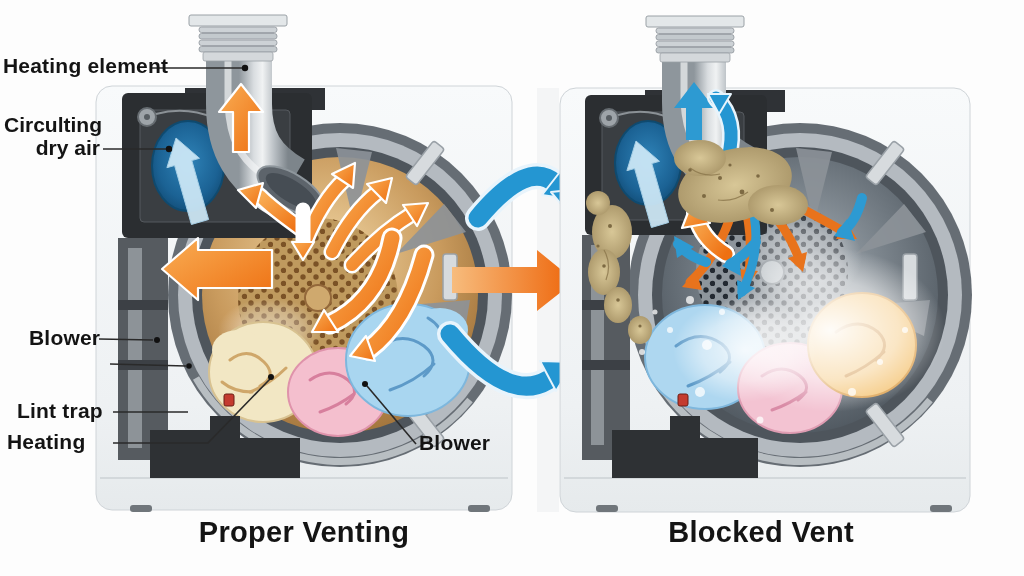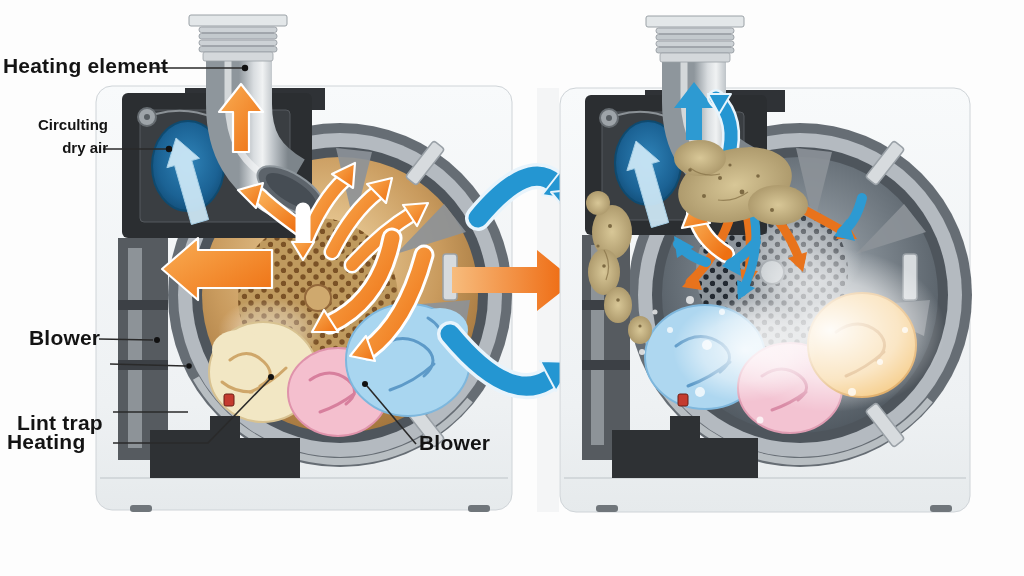--- a/index.html
+++ b/index.html
@@ -1,22 +1,22 @@
 <!DOCTYPE html>
 <html><head>
 <meta charset="utf-8">
 <style>
   html,body{margin:0;padding:0;background:#ffffff;}
   #stage{position:relative;width:1024px;height:576px;background:#fdfdfd;overflow:hidden;
          font-family:"Liberation Sans","DejaVu Sans",sans-serif;padding-left:48px;}
   #scene{position:absolute;left:0;top:0;}
   .lbl{position:absolute;color:#141414;font-size:21px;font-weight:600;line-height:1.08;
        letter-spacing:0.2px;white-space:nowrap;}
-  .lbl2{position:absolute;color:#141414;font-size:15px;font-weight:600;line-height:23px;
-        text-align:right;margin-left:8px;}
+  .lbl2{position:absolute;color:#141414;font-size:21px;font-weight:600;line-height:23px;
+        text-align:right;}
   .title{position:absolute;color:#141414;font-size:29px;font-weight:bold;text-align:center;
          letter-spacing:0.3px;}
   
   .oaw{stroke:#ffffff;fill:none;stroke-linecap:round;}
   .oa{stroke:url(#gradOrange);fill:none;stroke-linecap:round;}
   .oh{fill:url(#gradOrange);stroke:#ffffff;stroke-width:2.2;stroke-linejoin:round;}
   .os{stroke:#e8731c;fill:none;stroke-linecap:round;}
   .osh{fill:#e8731c;}
   .bs{stroke:#2d9ad2;fill:none;stroke-linecap:round;}
   .bsh{fill:#2d9ad2;}
@@ -406,21 +406,23 @@
 <div class="lbl" style="left:3px;top:55px">Heating element</div>
 
 <div class="lbl2" style="left:4px;top:113px;width:96px">
   <div>Circulting</div>
   <div>dry air</div>
 </div>
 
 <div class="lbl" style="left:29px;top:327px">Blower</div>
 
 
-<div class="lbl" style="left:17px;top:412px">Lint trap</div>
+<div class="lbl" style="left:17px;top:400px">Lint trap</div>
 
 <div class="lbl" style="left:7px;top:431px">Heating</div>
 
 <div class="lbl" style="left:419px;top:432px">Blower</div>
 
-
+<div class="title" style="left:148px;top:516px;width:312px">Proper Venting</div>
+
+<div class="title" style="left:606px;top:516px;width:310px">Blocked Vent</div>
 
 </div>
 
 </body></html>

